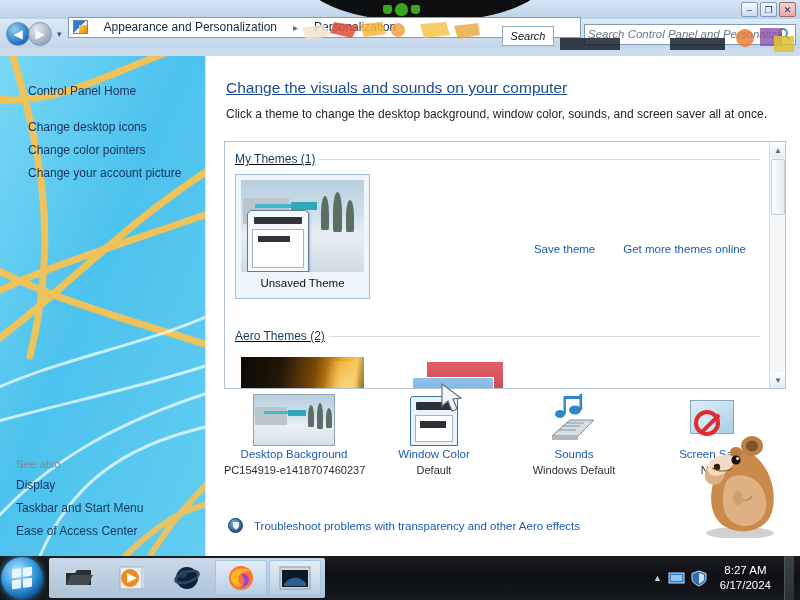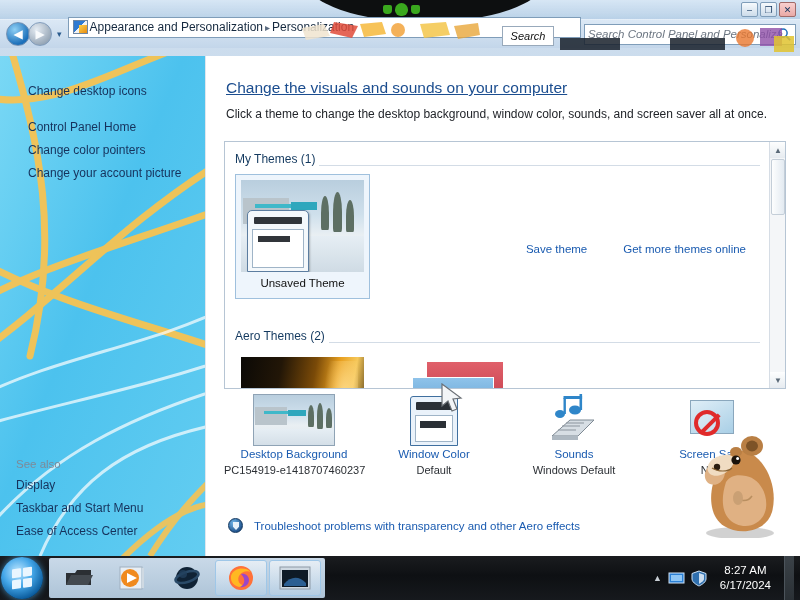--- a/index.html
+++ b/index.html
@@ -60,21 +60,21 @@
   }
   #backbtn { background: radial-gradient(circle at 35% 30%, #8fd0f5, #1c70ba 70%); }
   #fwdbtn  { background: radial-gradient(circle at 35% 30%, #e8eef4, #8d9dad 75%); margin-left:-2px; opacity:.85;}
   .navarrow { position:absolute; left:50%; top:50%; transform:translate(-50%,-50%);
               color:#fff; font-size:12px; line-height:1; }
   #navdrop { margin-left:5px; color:#2b5c8e; font-size:9px; }
 
   #crumbbar {
     flex:1; height:21px; margin:0 3px 14px 6px;
     background:#ffffff; border:1px solid #7f9db9;
-    display:flex; align-items:center; padding:0 4px; gap:2px;
+    display:flex; align-items:center; padding:0 4px; gap:16px;
     min-width:0;
   }
   .cpicon {
     width:15px; height:14px; flex:0 0 auto;
     background: linear-gradient(135deg,#2f7ad1 0%, #2f7ad1 45%, #f2f2f2 46%, #f2f2f2 100%);
     border:1px solid #6d86a3; position:relative; overflow:hidden;
   }
   .cpicon::after { content:""; position:absolute; right:0; bottom:0;
     width:8px; height:8px; background:linear-gradient(135deg,#ffd24a,#e58b13); }
   .crumb { color:#15293f; font-size:12px; white-space:nowrap; }
@@ -130,21 +130,21 @@
   }
   #page-title { color:#1b4d8f; font-size:15.5px; font-weight:normal; line-height:20px;text-decoration:underline; }
   #page-sub { color:#22252a; font-size:12px; margin-top:9px; }
 
   
   #themebox {
     position:absolute; left:224px; top:141px; width:562px; height:248px;
     border:1px solid #b6c5d4; background:#fff; overflow:hidden;
   }
   #themescroll { position:absolute; left:0; top:0; width:545px; height:248px; padding:8px 10px 0 10px; }
-  .group-head { display:flex; align-items:flex-end; gap:4px; margin:2px 0 8px 0; }
+  .group-head { display:flex; align-items:center; gap:4px; margin:2px 0 8px 0;text-decoration:underline; }
   .group-label { color:#13395f; font-size:12px; white-space:nowrap; }
   .group-rule { flex:1; height:1px; background:#d3dce6; }
 
   .theme-tile {
     width:135px; height:125px; padding:5px 5px 0 5px;
     border:1px solid #9fc0dd; background:#eef5fc;
     display:inline-block; vertical-align:top; position:relative;
   }
   .theme-thumb {
     width:123px; height:92px; position:relative; overflow:hidden;
@@ -163,21 +163,21 @@
   .mockwin {
     position:absolute; left:6px; top:30px; width:62px; height:62px;
     background:#f4f8fb; border:1px solid #5c7da0; border-radius:5px 5px 0 0;
     box-shadow:1px 1px 2px rgba(0,0,0,.25);
   }
   .mockwin .bar { position:absolute; left:6px; top:6px; width:48px; height:7px; background:#31353a; border-radius:1px;}
   .mockwin .inner { position:absolute; left:4px; top:18px; right:4px; bottom:3px; background:#fff; border:1px solid #9fb4c7;}
   .mockwin .inner .line { position:absolute; left:5px; top:6px; width:32px; height:6px; background:#31353a;}
 
   
-  #themelinks { position:absolute; right:24px; top:101px; display:flex; gap:36px; }
+  #themelinks { position:absolute; right:24px; top:101px; display:flex; gap:28px; }
   .tlink { color:#1a5bb0; font-size:11.5px; text-decoration:none; white-space:nowrap; }
 
   .aero-row { margin-top:6px; }
   .aero-tile {
     width:135px; height:125px; padding:5px 5px 0 5px;
     background:#fff; border:1px solid transparent;
     display:inline-block; vertical-align:top; margin-right:8px;
   }
   .aero-thumb { width:123px; height:92px; position:relative; overflow:hidden; }
   .arch {
@@ -365,22 +365,22 @@
             <path d="M-10 470 C 50 400, 130 360, 230 330"></path>
             <path d="M40 500 C 70 430, 120 390, 210 370"></path>
           </g>
           <g stroke="#f7c352" stroke-width="6" fill="none" opacity=".9">
             <path d="M150 500 C 175 460, 195 440, 215 420"></path>
             <path d="M120 505 C 160 465, 190 450, 212 448"></path>
           </g>
         </svg>
 
         <div id="navlinks">
+          <a class="navlink" href="#">Control Panel Home</a>
           <a class="navlink" href="#">Change desktop icons</a>
-          <a class="navlink" href="#">Control Panel Home</a>
           <a class="navlink" href="#">Change color pointers</a>
           <a class="navlink" href="#">Change your account picture</a>
         </div>
 
         <div id="seealso">
           <div id="seealso-title">See also</div>
           <a class="navlink" href="#">Display</a>
           <a class="navlink" href="#">Taskbar and Start Menu</a>
           <a class="navlink" href="#">Ease of Access Center</a>
         </div>

